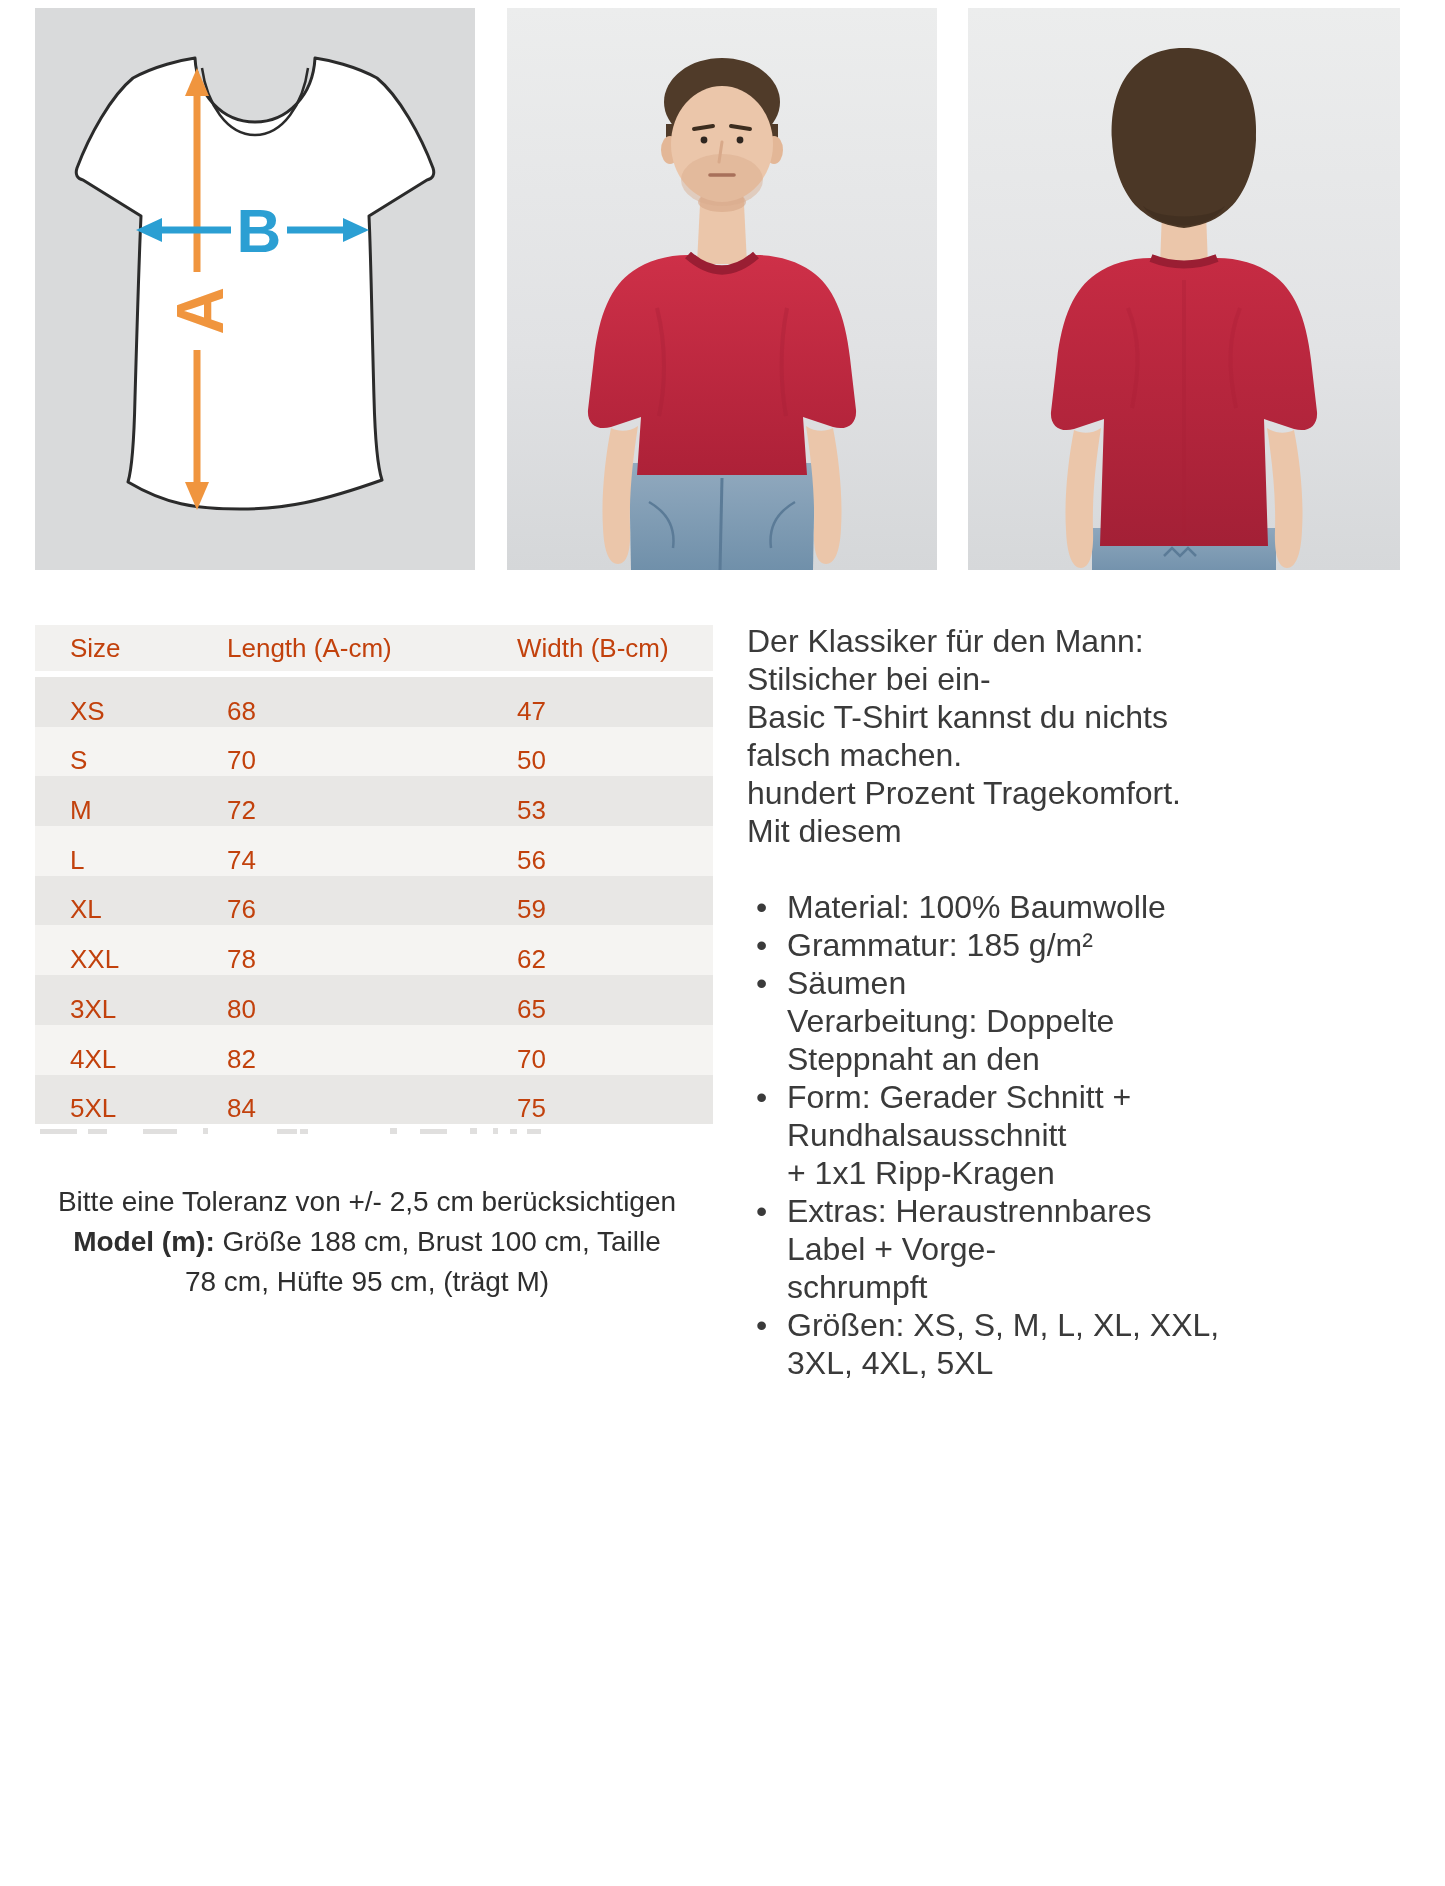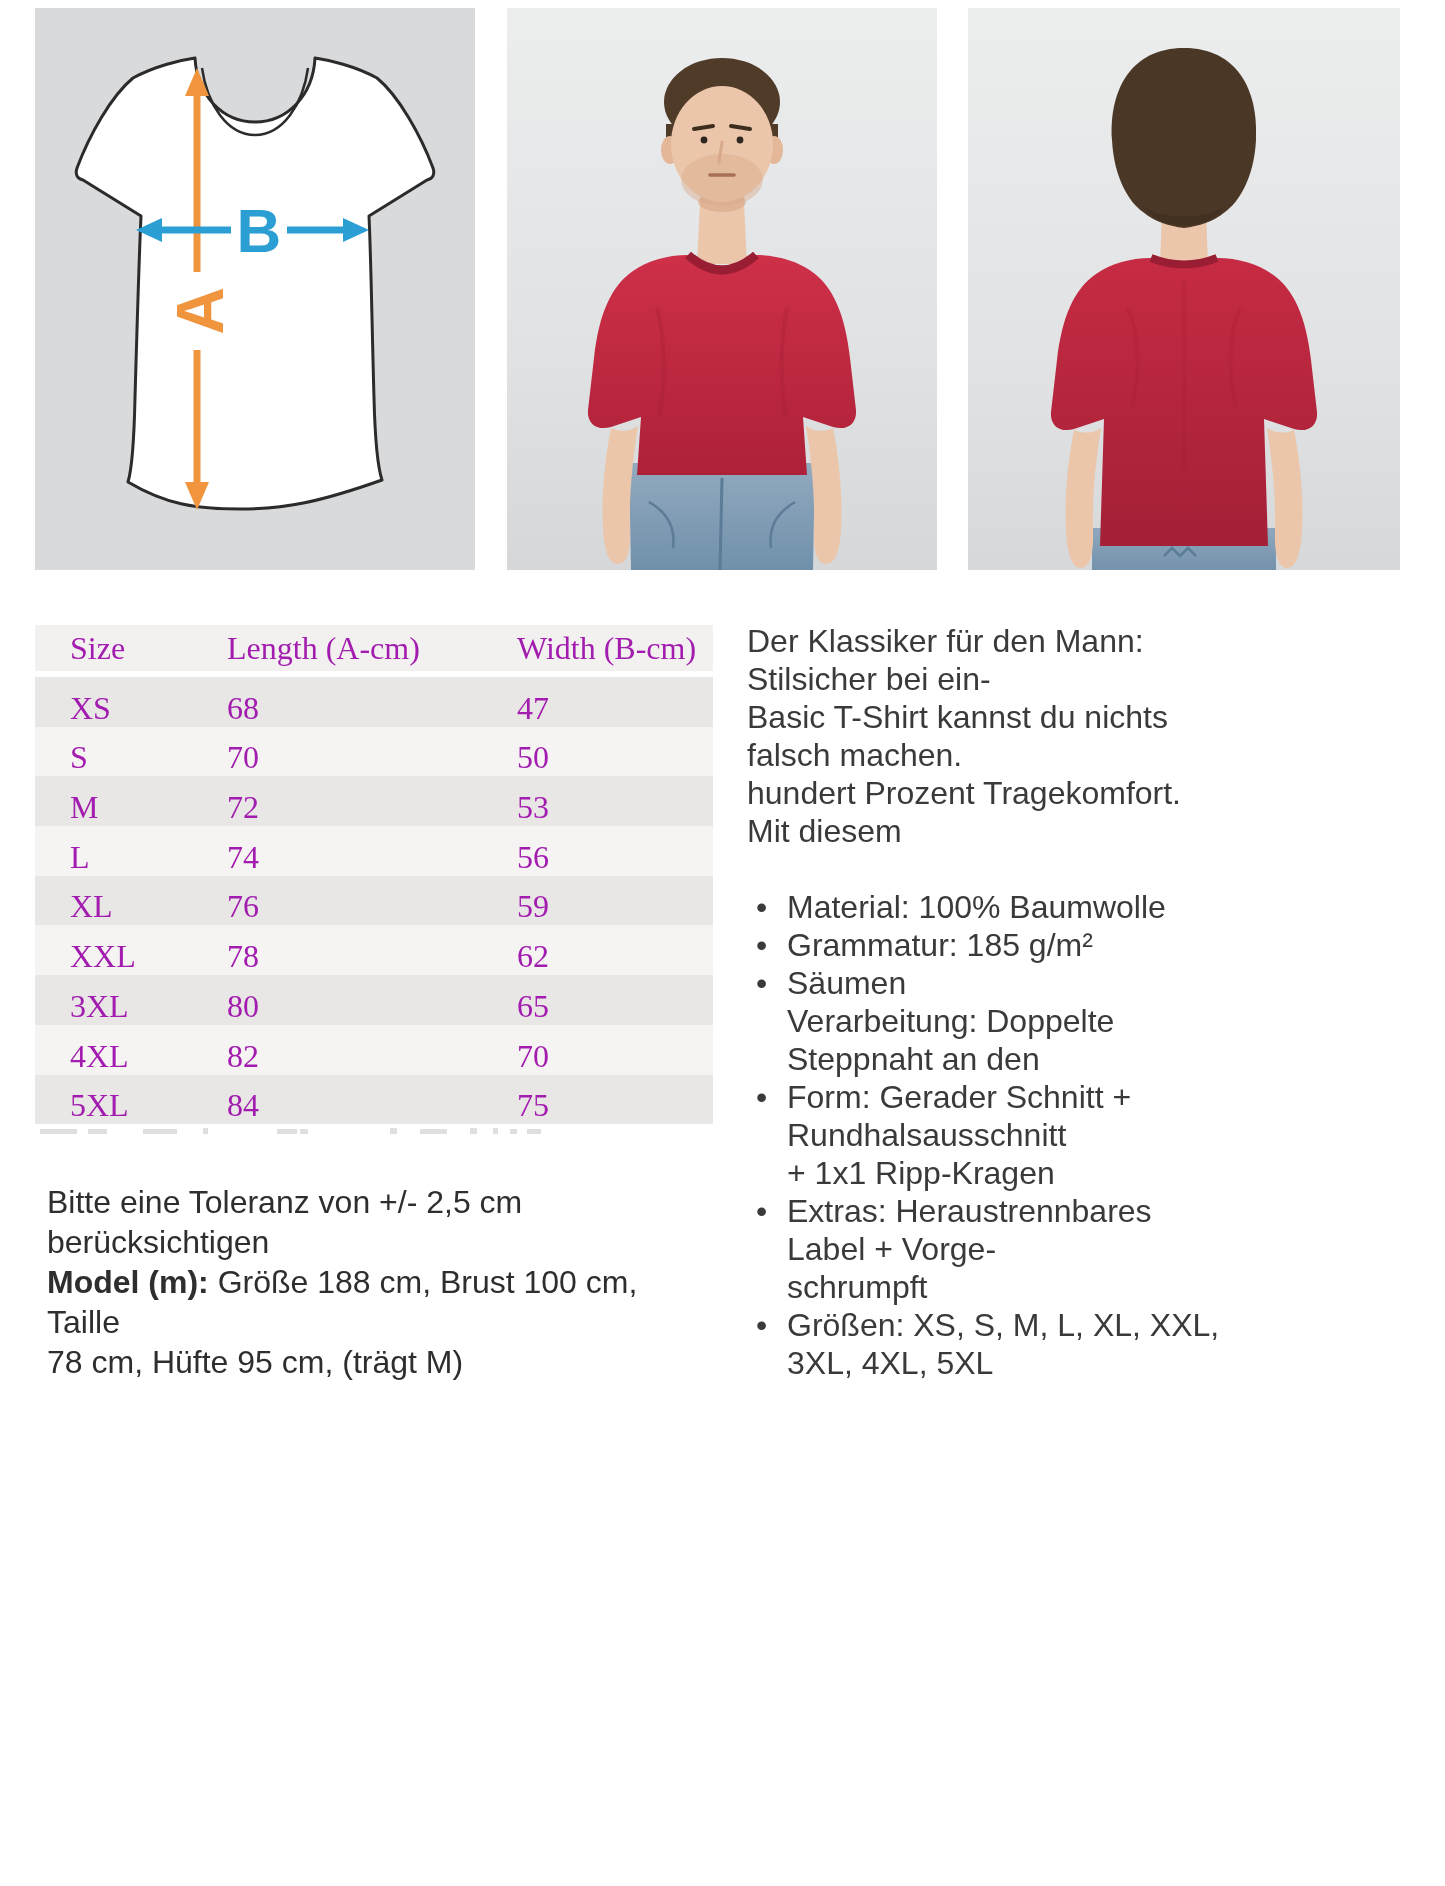--- a/index.html
+++ b/index.html
@@ -5,21 +5,21 @@
   html,body{margin:0;padding:0;background:#fff;}
   .page{position:relative;width:1445px;height:1886px;background:#ffffff;overflow:hidden;
         font-family:"Liberation Sans",sans-serif;}
   .panel{position:absolute;top:8px;height:562px;}
   .panel svg{display:block;}
   #panel-diagram{left:35px;width:440px;}
   #panel-front{left:507px;width:430px;}
   #panel-back{left:968px;width:432px;}
 
   
-  .size-table{position:absolute;left:35px;top:625px;width:678px;font-size:32px;color:#a21caf;font-family:Liberation Serif, serif;}
+  .size-table{position:absolute;left:35px;top:625px;width:678px;font-size:26px;color:#c2410c;}
   .thead{height:46px;background:#f2f1ef;display:flex;align-items:center;margin-bottom:6px;}
   .trow{height:49.7px;display:flex;align-items:flex-end;}
   .trow.odd{background:#e8e7e5;}
   .trow.even{background:#f5f4f2;}
   .tcell{box-sizing:border-box;white-space:nowrap;}
   .c0{width:192px;padding-left:35px;}
   .c1{width:290px;}
   .c2{flex:1;}
 
   
@@ -39,21 +39,21 @@
       linear-gradient(#c7c6c4,#c7c6c4) 492px 1px/14px 5px no-repeat;}
 
   
   .desc{position:absolute;left:747px;top:622px;width:480px;font-size:32px;line-height:38px;color:#3a3a3a;}
   .feature-list{margin-top:38px;}
   .bullet-item{display:flex;}
   .dot{width:40px;box-sizing:border-box;padding-left:9px;color:#3a3a3a;}
   .btext{flex:1;}
 
   
-  .note{position:absolute;left:47px;top:1182px;width:640px;font-size:32px;line-height:40px;color:#2e2e2e;}
+  .note{position:absolute;left:47px;top:1182px;width:640px;font-size:28px;line-height:40px;color:#2e2e2e;text-align:center;}
   .note .bold{font-weight:bold;}
 
   svg text{font-family:"Liberation Sans",sans-serif;font-weight:bold;}
 </style>
 </head>
 <body>
 
 <div class="page">
 
   <div class="panel" id="panel-diagram">

